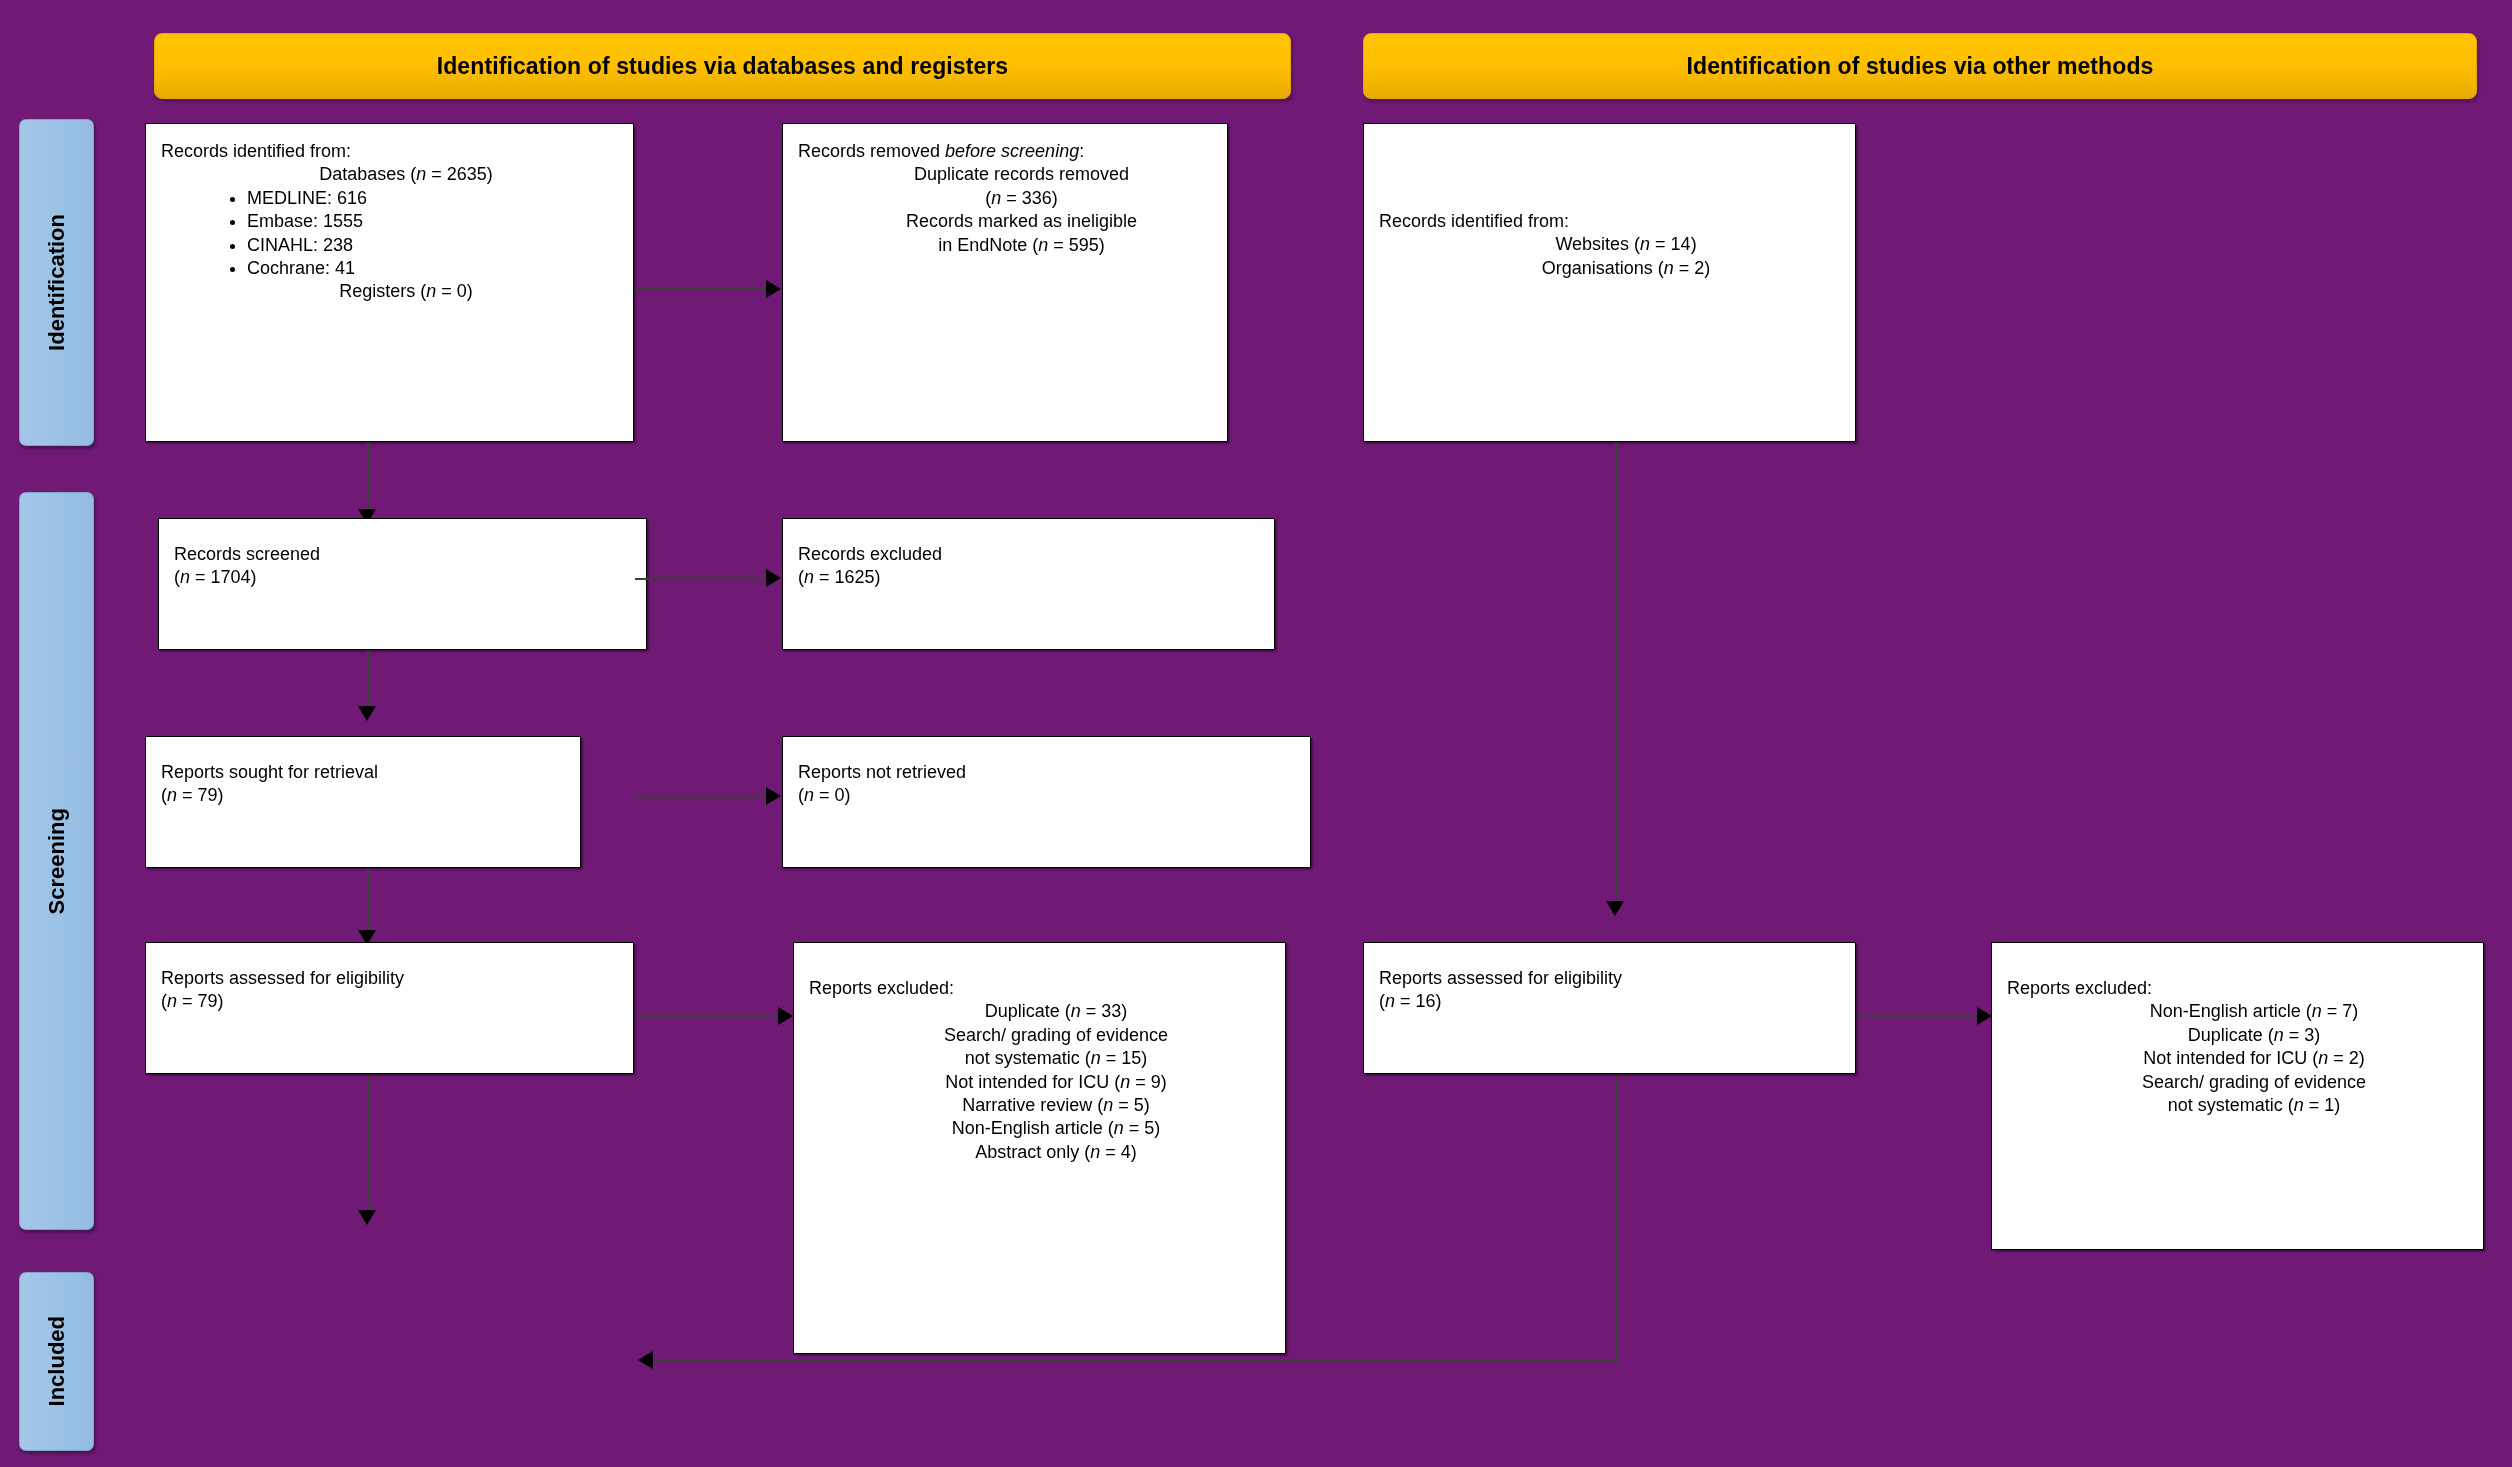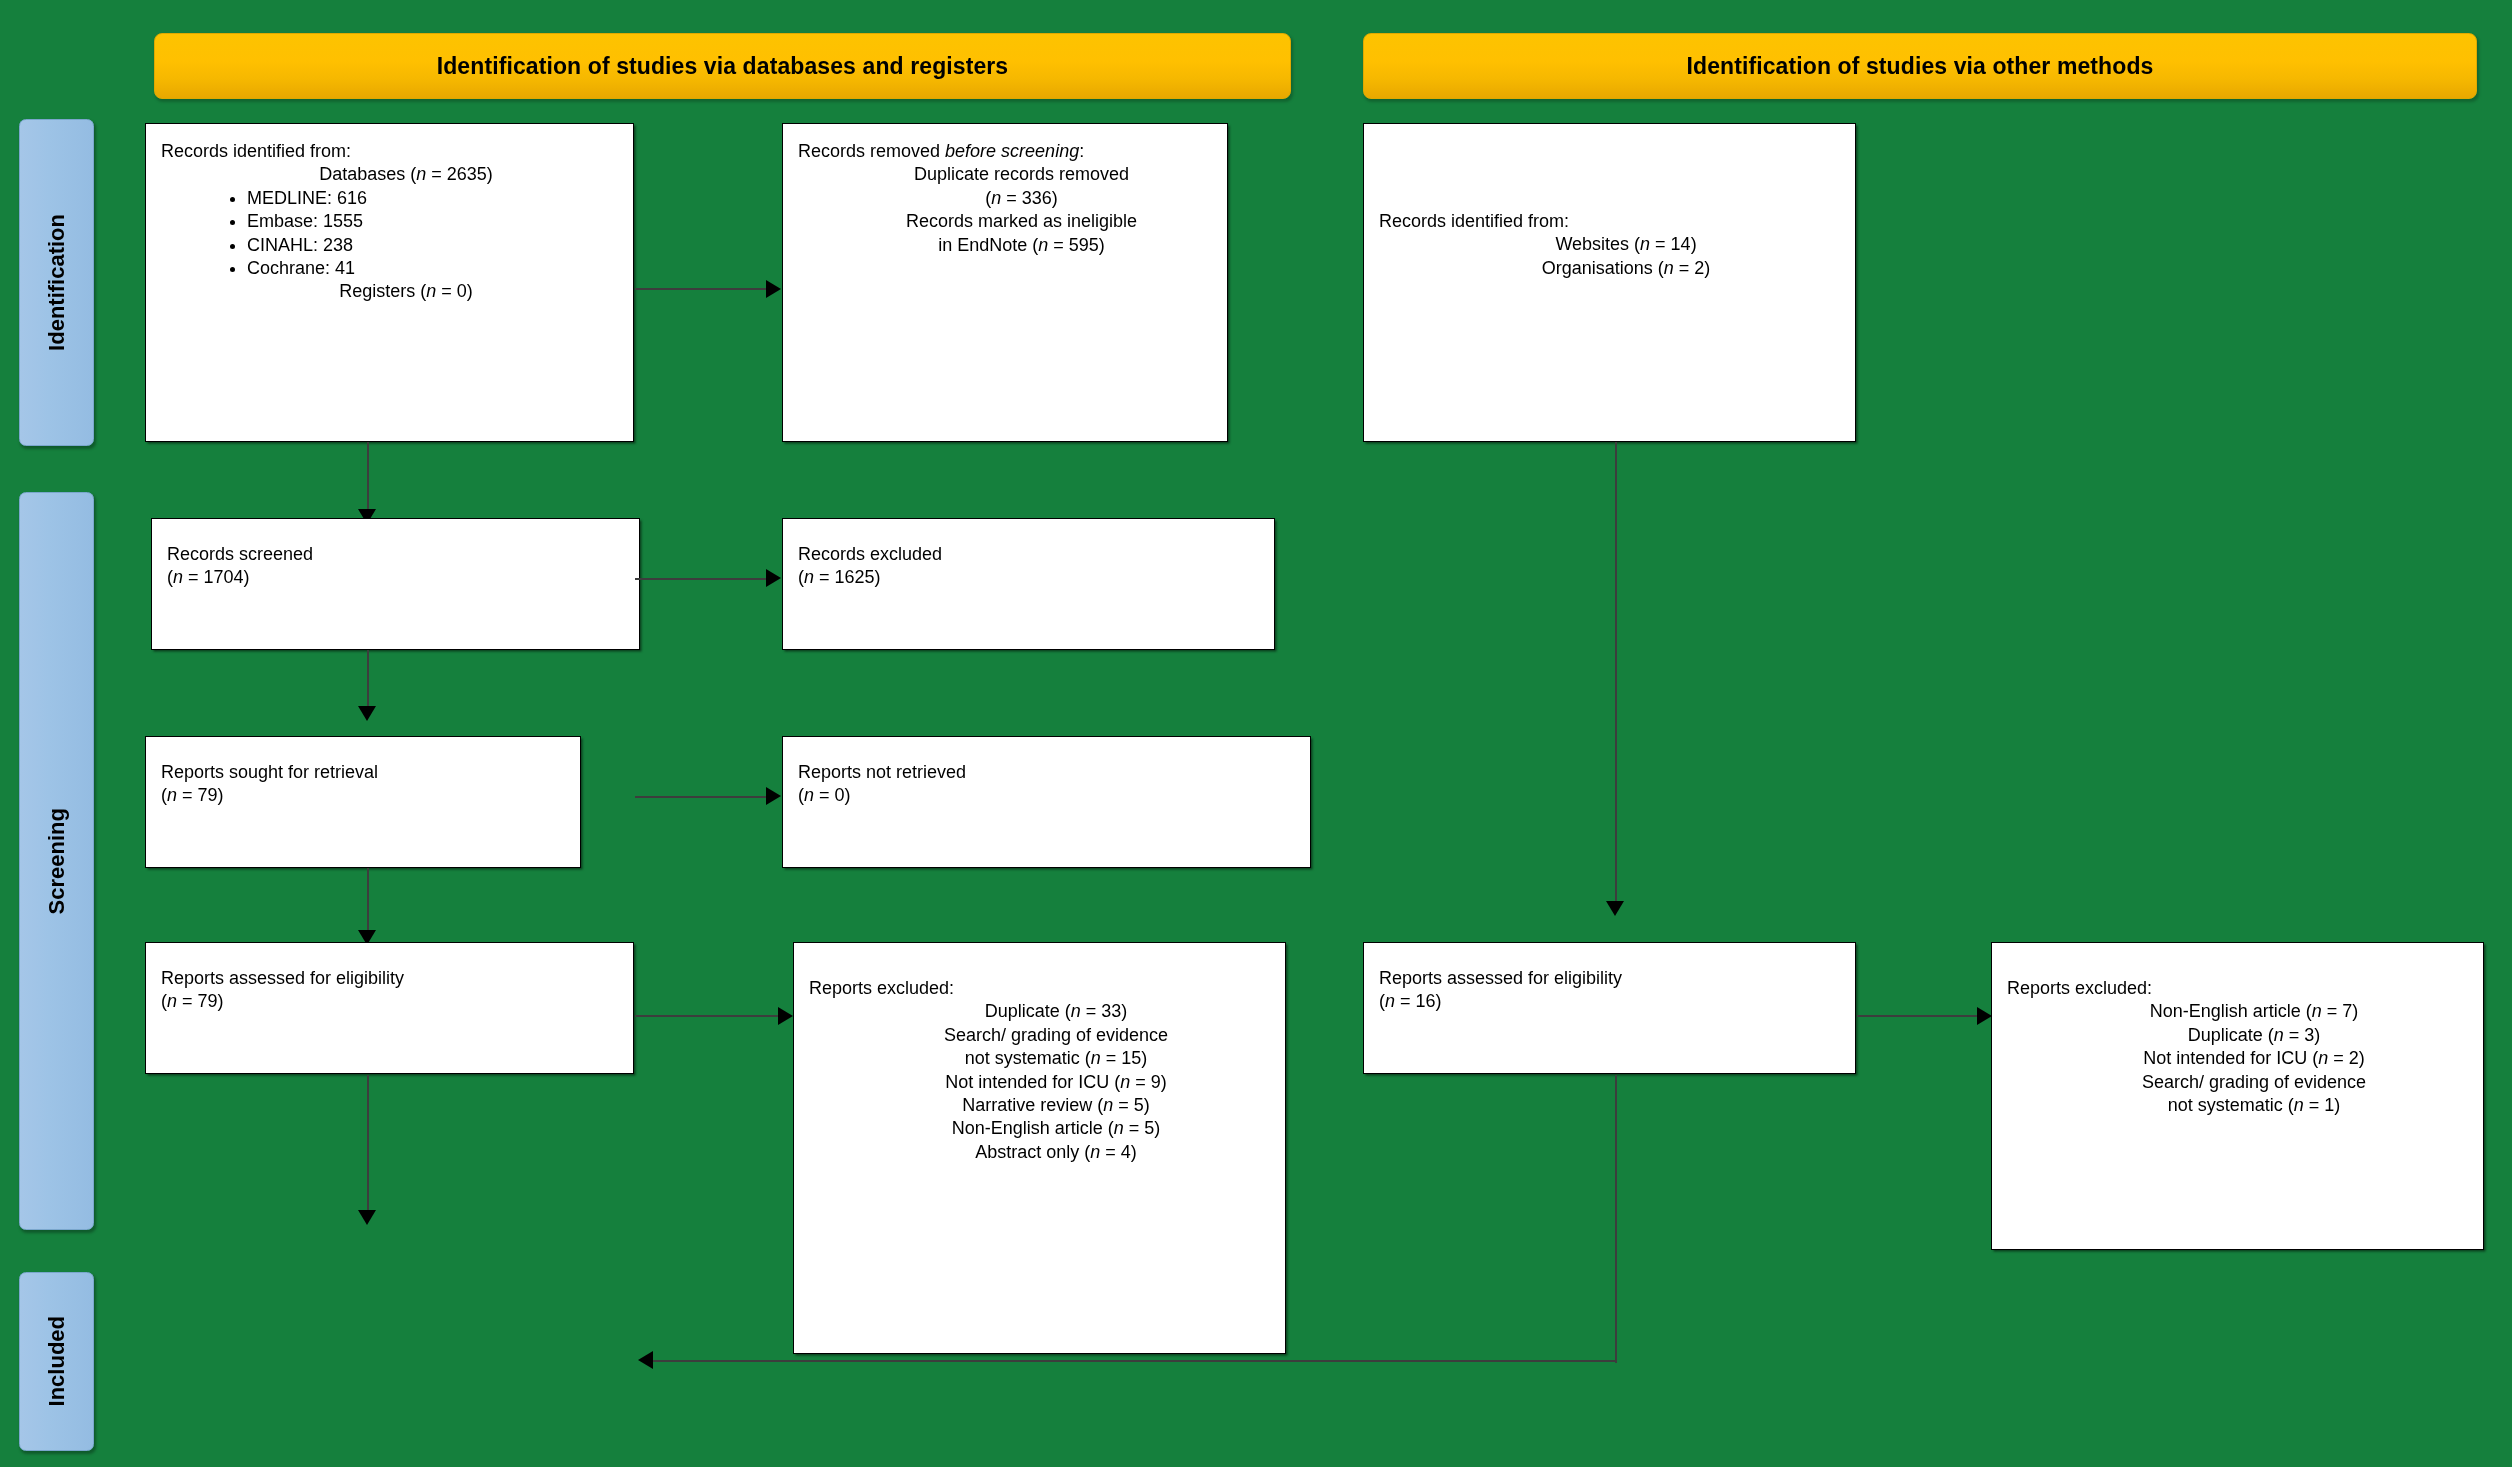--- a/index.html
+++ b/index.html
@@ -1,18 +1,18 @@
 <!DOCTYPE html>
 <html style="font-size:9px"><head>
 <meta charset="utf-8">
 <title>PRISMA 2020 Flow Diagram</title>
 <style>
   html,body{margin:0;padding:0;background:#ffffff;}
   body{font-family:"Liberation Sans",sans-serif;}
-  #stage{position:relative;width:2512px;height:1467px;background:#15803d;overflow:hidden;}
+  #stage{position:relative;width:2512px;height:1467px;background:#701a75;overflow:hidden;}
 
   
   .banner{
     position:absolute;
     background:linear-gradient(to bottom,#fdc300 0%,#ffc000 42%,#f6b800 70%,#e8a800 100%);
     border:0.6px solid #e0a800;
     border-radius:8px;
     box-shadow:1.7px 2.9px 2.9px rgba(0,0,0,0.22);
     display:flex;align-items:center;justify-content:center;
     color:#000;font-weight:bold;
@@ -127,21 +127,21 @@
 
   <div class="ln-h" style="left:635px;top:288px;width:131px;"></div>
   <div class="arrow-r" style="left:766px;top:280px;"></div>
 
   <div class="ln-v" style="left:367px;top:442px;height:74px;"></div>
   <div class="arrow-d" style="left:358px;top:509px;"></div>
 
   <div class="ln-v" style="left:1615px;top:442px;height:467px;"></div>
   <div class="arrow-d" style="left:1606px;top:901px;"></div>
 
-  <div class="box" style="left:151px;top:518px;width:489px;height:132px;padding-top:24px;">
+  <div class="box" style="left:158px;top:518px;width:489px;height:132px;padding-top:24px;">
     <div class="ln">Records screened</div>
     <div class="ln">(<em class="it">n</em> = 1704)</div>
   </div>
 
   <div class="box" style="left:782px;top:518px;width:493px;height:132px;padding-top:24px;">
     <div class="ln">Records excluded</div>
     <div class="ln">(<em class="it">n</em> = 1625)</div>
   </div>
 
   <div class="ln-h" style="left:635px;top:578px;width:131px;"></div>

